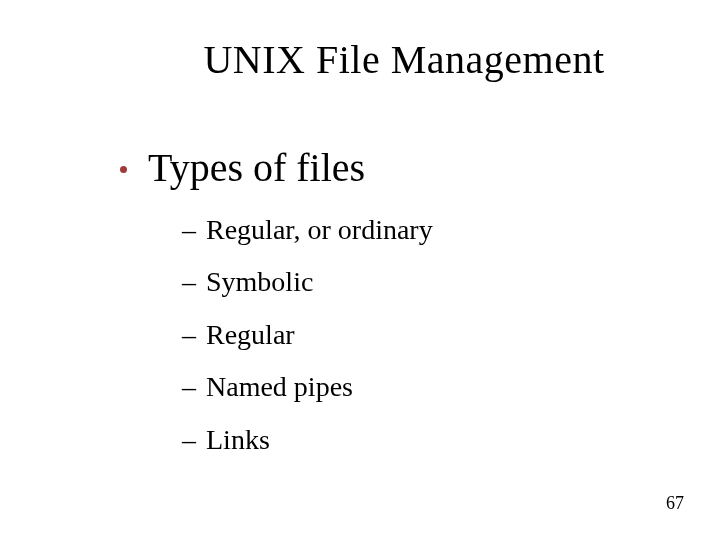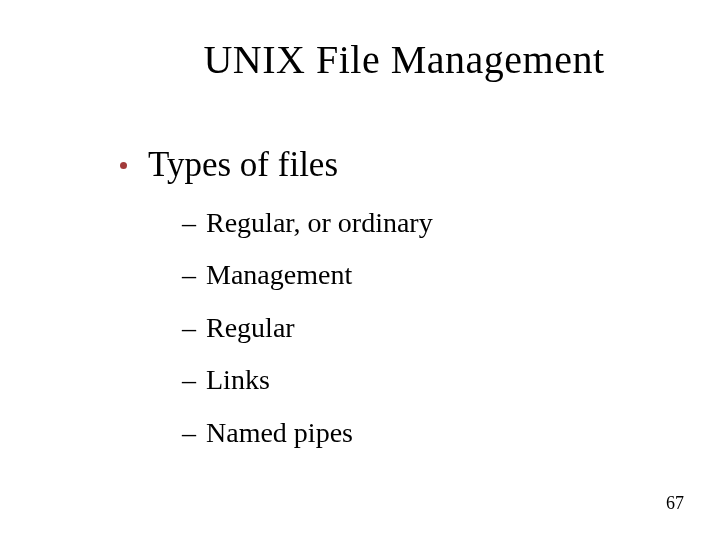--- a/index.html
+++ b/index.html
@@ -30,21 +30,21 @@
     letter-spacing: 0.5px;
     padding-left: 44px;
   }
   .content {
     position: absolute;
     top: 140px;
     left: 120px;
     width: 540px;
   }
   .level1 {
-    font-size: 35px;
+    font-size: 40px;
     line-height: 1.4;
     margin-bottom: 14px;
   }
   .level1 .bullet {
     display: inline-block;
     width: 28px;
     vertical-align: top;
   }
   .level1 .bullet-dot {
     display: inline-block;
@@ -86,30 +86,30 @@
 
     <div class="level1">
       <span class="bullet"><span class="bullet-dot"></span></span><span>Types of files</span>
     </div>
 
     <div class="level2-wrap">
       <div class="level2">
         <span class="dash">–</span><span>Regular, or ordinary</span>
       </div>
       <div class="level2">
-        <span class="dash">–</span><span>Management</span>
+        <span class="dash">–</span><span>Symbolic</span>
       </div>
       <div class="level2">
         <span class="dash">–</span><span>Regular</span>
       </div>
       <div class="level2">
-        <span class="dash">–</span><span>Links</span>
+        <span class="dash">–</span><span>Named pipes</span>
       </div>
       <div class="level2">
-        <span class="dash">–</span><span>Named pipes</span>
+        <span class="dash">–</span><span>Links</span>
       </div>
     </div>
 
   </div>
 
   <div class="page-num">67</div>
 
 </div>
 
 </body></html>

